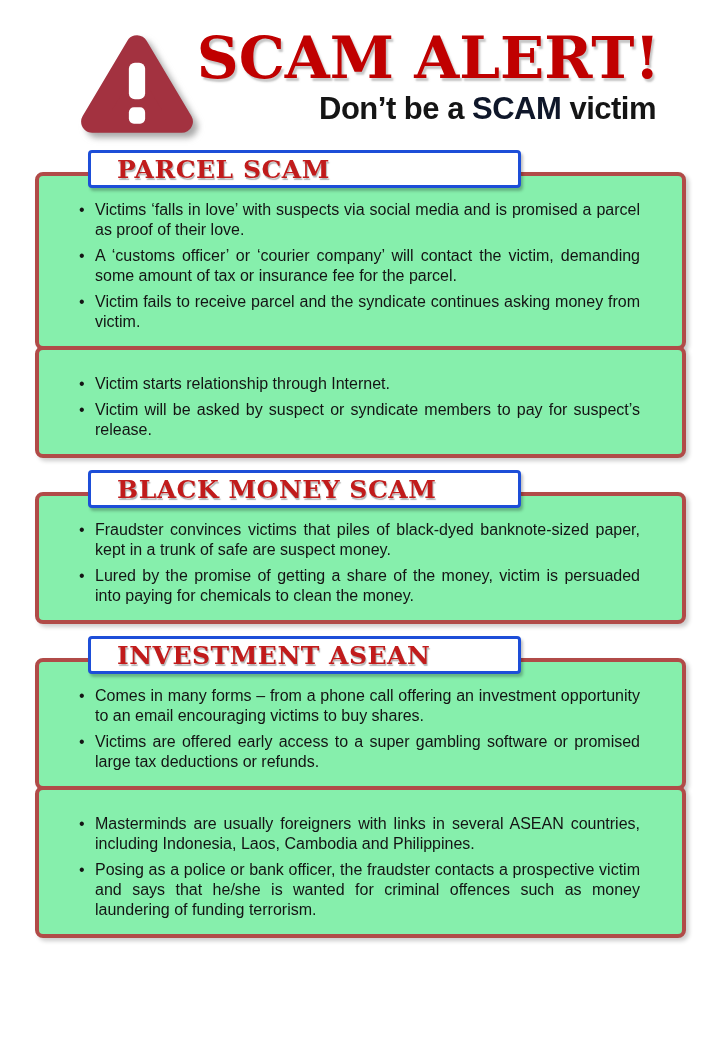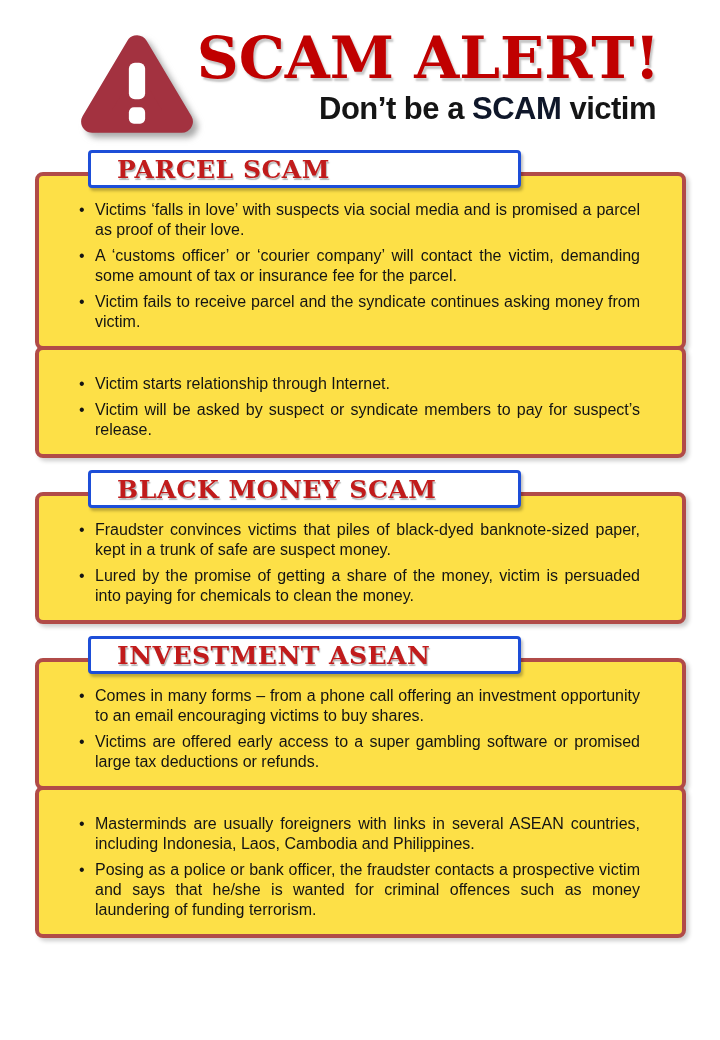--- a/index.html
+++ b/index.html
@@ -78,21 +78,21 @@
     letter-spacing: 0.5px;
     color: #c11b1b;
     text-shadow: 1px 2px 1px rgba(130,130,130,0.6);
     white-space: nowrap;
   }
   .panel {
     position: relative;
     z-index: 1;
     box-sizing: border-box;
     margin-top: -16px;
-    background: #fde047;
+    background: #86efac;
     border: 4px solid #b14b48;
     border-radius: 8px;
     box-shadow: 3px 3px 4px rgba(0,0,0,0.2);
     padding: 24px 42px 8px 40px;
   }
   .panel ul { margin: 0; padding: 0; list-style: none; }
   .panel li {
     position: relative;
     padding-left: 16px;
     margin: 0 0 6px 0;

